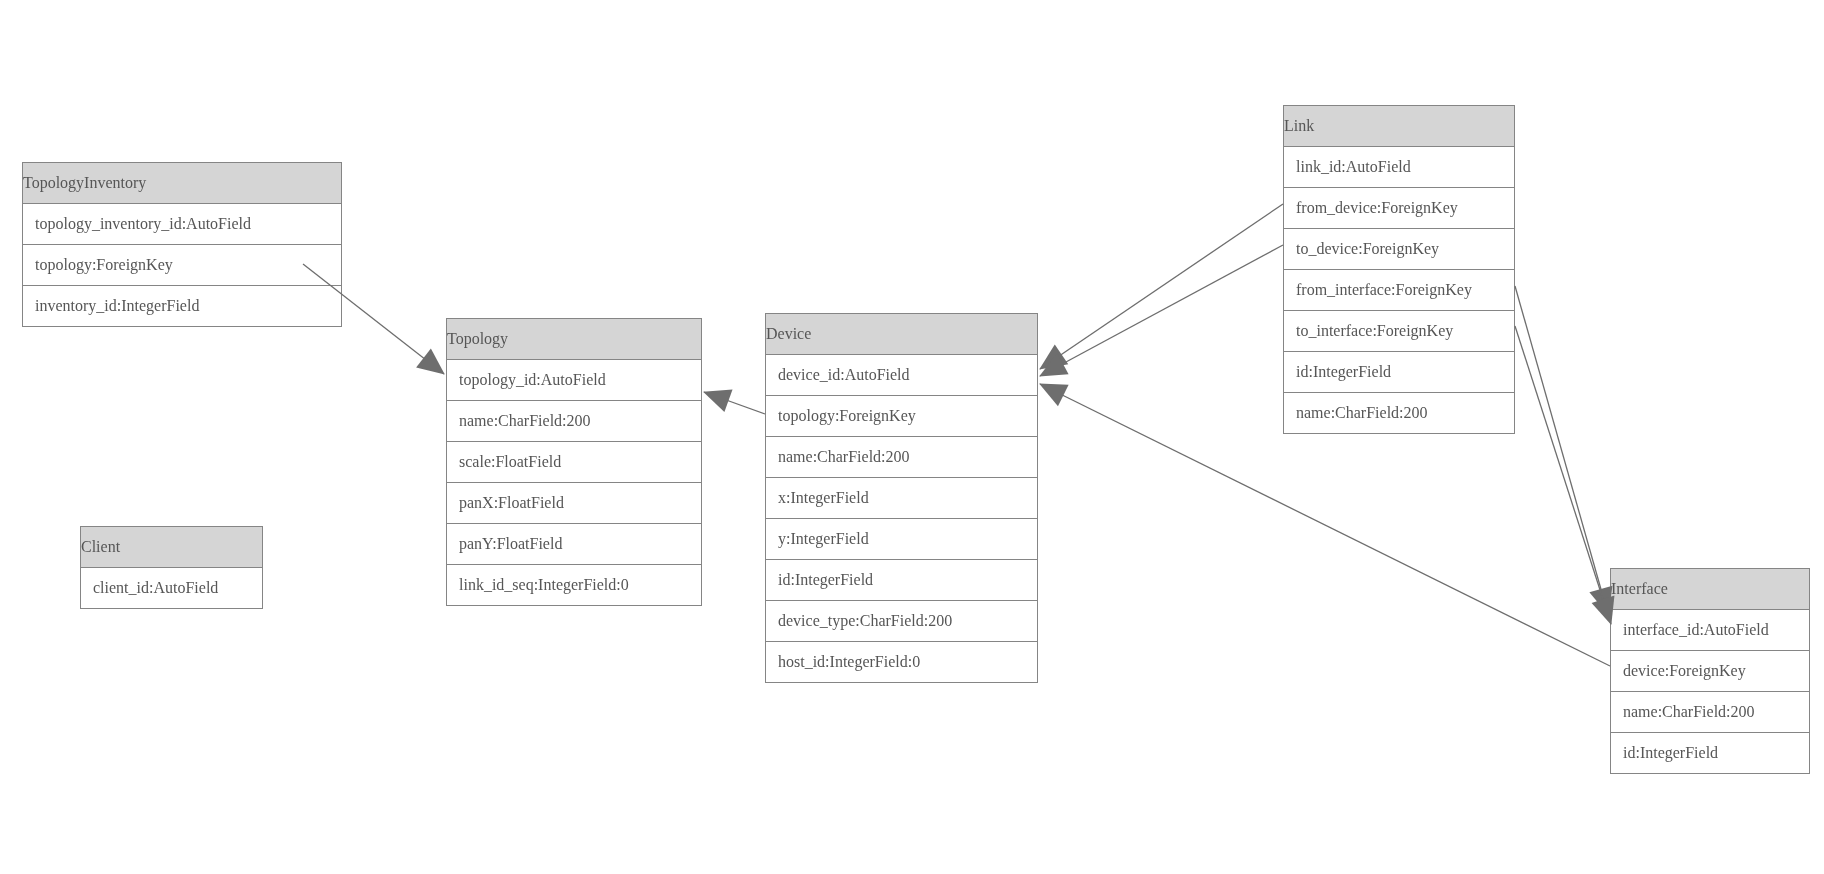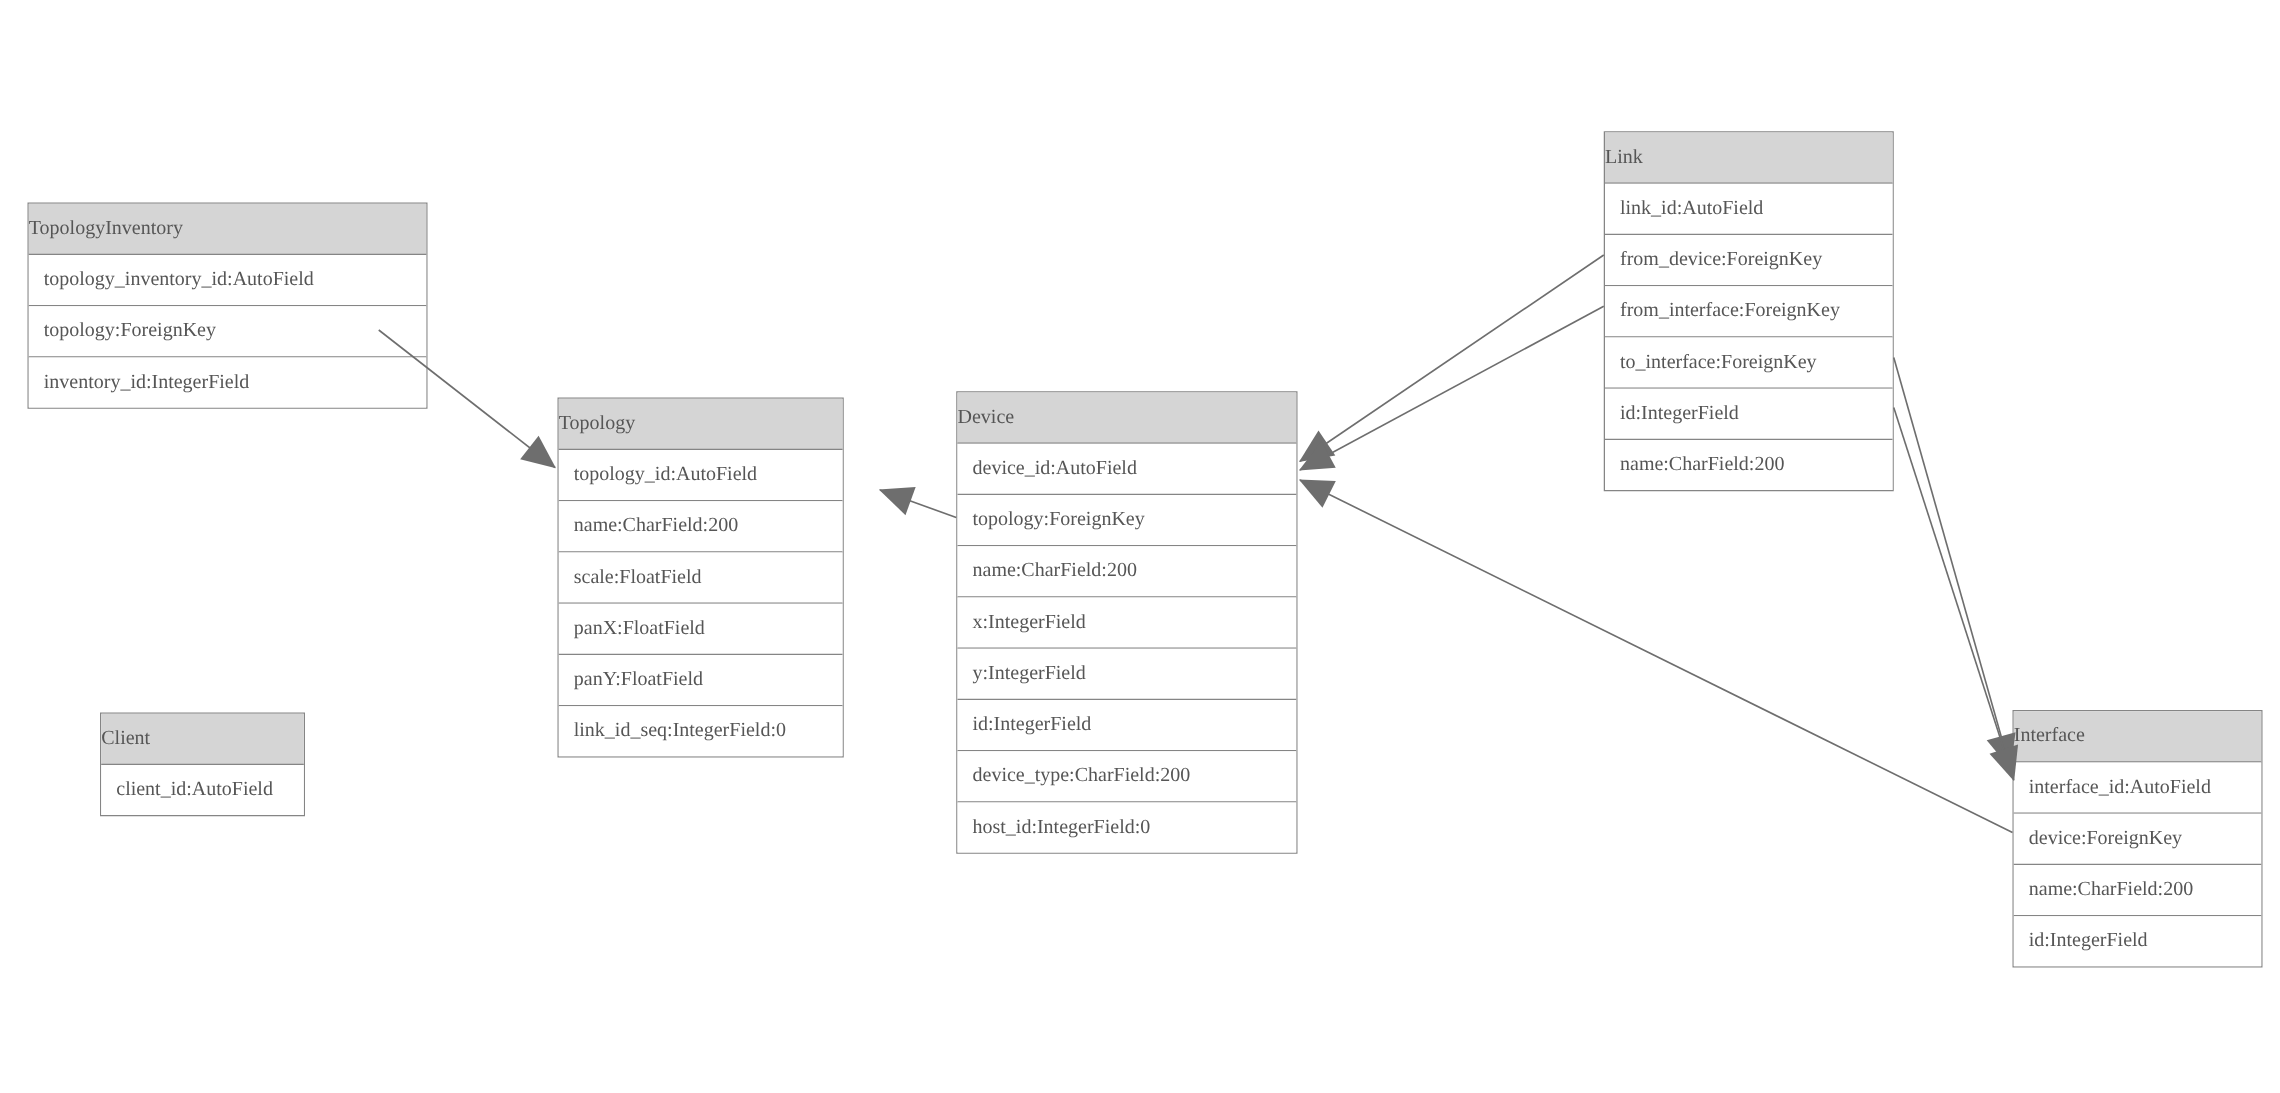--- a/index.html
+++ b/index.html
@@ -79,25 +79,25 @@
         <line x1="1515" y1="326" x2="1611" y2="624" stroke="#6e6e6e" stroke-width="1.3" marker-end="url(#arrowhead)"></line>
       </g>
   </svg>
 
 <div class="entity" style="left: 22px; top: 162px; width: 320px;">
       <div class="entity-header">TopologyInventory</div>
       <div class="entity-field">topology_inventory_id:AutoField</div>
       <div class="entity-field">topology:ForeignKey</div>
       <div class="entity-field">inventory_id:IntegerField</div>
     </div>
-    <div class="entity" style="left: 80px; top: 526px; width: 164px; margin-top: 44px;">
+    <div class="entity" style="left: 80px; top: 526px; width: 183px;">
       <div class="entity-header">Client</div>
       <div class="entity-field">client_id:AutoField</div>
     </div>
-    <div class="entity" style="left: 446px; top: 318px; width: 229px;">
+    <div class="entity" style="left: 446px; top: 318px; width: 256px;">
       <div class="entity-header">Topology</div>
       <div class="entity-field">topology_id:AutoField</div>
       <div class="entity-field">name:CharField:200</div>
       <div class="entity-field">scale:FloatField</div>
       <div class="entity-field">panX:FloatField</div>
       <div class="entity-field">panY:FloatField</div>
       <div class="entity-field">link_id_seq:IntegerField:0</div>
     </div>
     <div class="entity" style="left: 765px; top: 313px; width: 273px;">
       <div class="entity-header">Device</div>
@@ -107,20 +107,21 @@
       <div class="entity-field">x:IntegerField</div>
       <div class="entity-field">y:IntegerField</div>
       <div class="entity-field">id:IntegerField</div>
       <div class="entity-field">device_type:CharField:200</div>
       <div class="entity-field">host_id:IntegerField:0</div>
     </div>
     <div class="entity" style="left: 1283px; top: 105px; width: 232px;">
       <div class="entity-header">Link</div>
       <div class="entity-field">link_id:AutoField</div>
       <div class="entity-field">from_device:ForeignKey</div>
+      <div class="entity-field">to_device:ForeignKey</div>
       <div class="entity-field">from_interface:ForeignKey</div>
       <div class="entity-field">to_interface:ForeignKey</div>
       <div class="entity-field">id:IntegerField</div>
       <div class="entity-field">name:CharField:200</div>
     </div>
     <div class="entity" style="left: 1610px; top: 568px; width: 200px;">
       <div class="entity-header">Interface</div>
       <div class="entity-field">interface_id:AutoField</div>
       <div class="entity-field">device:ForeignKey</div>
       <div class="entity-field">name:CharField:200</div>

